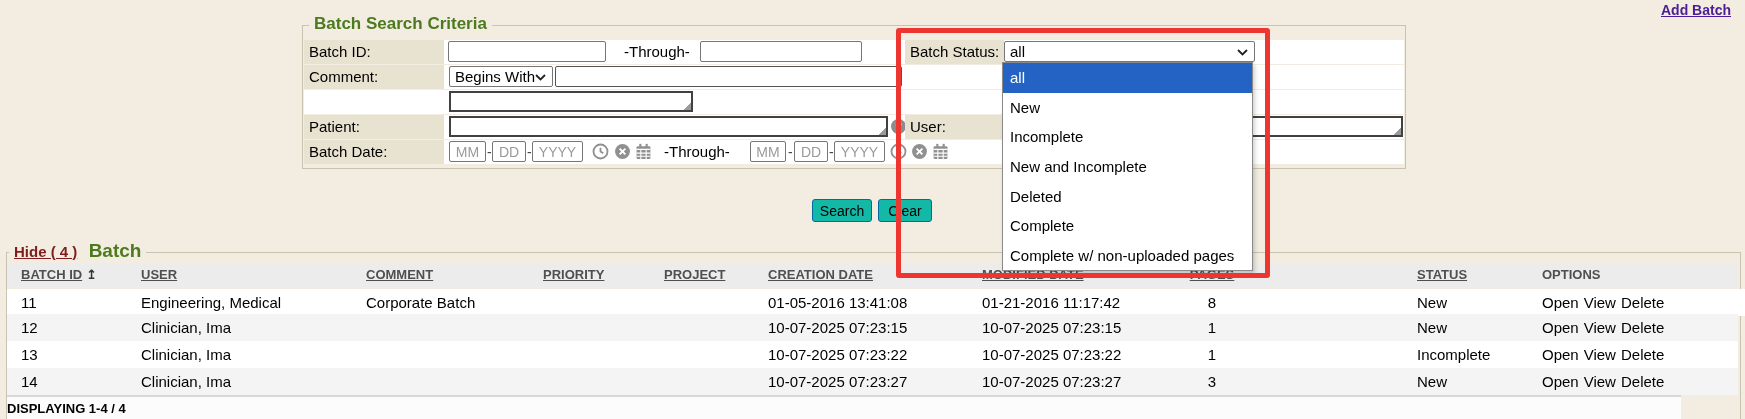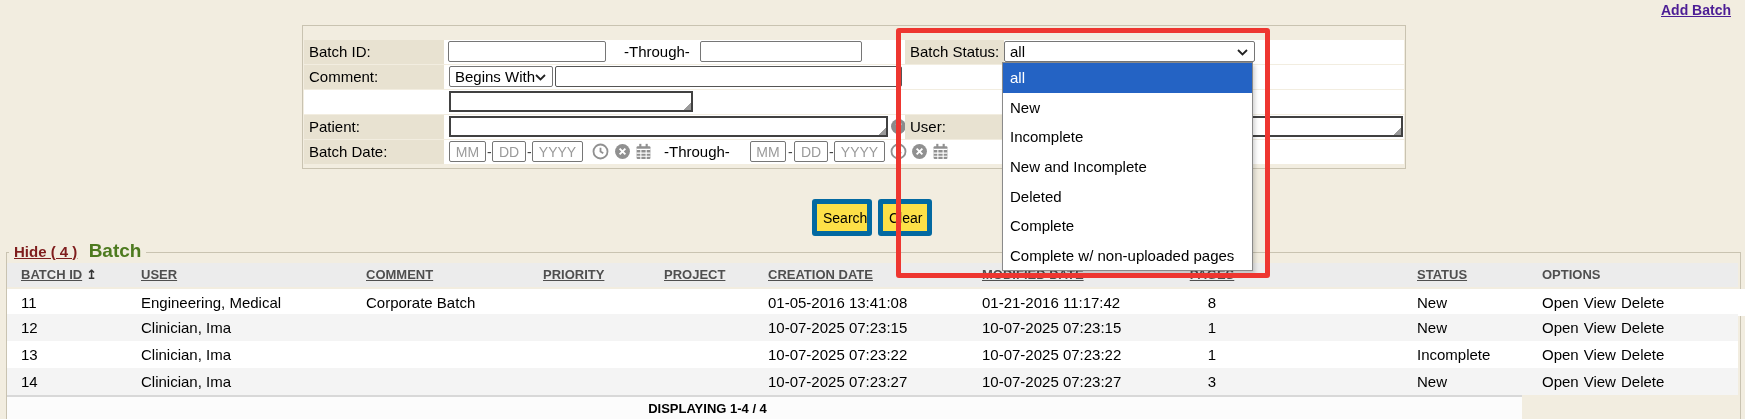--- a/index.html
+++ b/index.html
@@ -35,21 +35,21 @@
   .dateinp{position:absolute;top:1px;height:21px;border:1px solid #767676;border-radius:2px;
            background:#fff;font:14px "Liberation Sans",sans-serif;color:#000;text-align:center;
            padding:0;box-sizing:border-box;}
   .dateinp::placeholder{color:#9a9a9a;opacity:1;}
   .dsep{position:absolute;top:0;font-size:14px;line-height:24px;color:#444;}
   .dicon{position:absolute;top:3px;width:17px;height:17px;cursor:pointer;}
   .helpicon{position:absolute;top:4px;width:15px;height:15px;border-radius:50%;background:#8b8b8b;
             color:#fff;font-size:11px;font-weight:bold;text-align:center;line-height:15px;cursor:pointer;}
 
   
-  .btn{position:absolute;top:199px;height:37px;background:#fde047;border:5px solid #0369a1;
+  .btn{position:absolute;top:199px;height:23px;background:#14b8a6;border:1px solid #0369a1;
        border-radius:3px;font:14px "Liberation Sans",sans-serif;cursor:pointer;}
   #btn-search{left:812px;width:60px;}
   #btn-clear{left:878px;width:54px;}
 
   
   .results-panel{left:6px;top:252px;width:1733px;height:167px;}
   .results-panel .legend{top:-13px;left:2px;font-size:19px;}
   .hide-link{font-size:15px;font-weight:bold;color:#7f1d1d;text-decoration:underline;cursor:pointer;}
   .batch-word{margin-left:6px;}
   .thead{position:absolute;left:0;top:10px;width:1731px;height:24px;background:#ececec;}
@@ -57,23 +57,23 @@
         text-decoration:underline;cursor:pointer;white-space:nowrap;}
   .hcol.nolink{text-decoration:none;cursor:default;}
   .sorticon{display:inline-block;text-decoration:none;font-size:13px;margin-left:4px;color:#333;}
   .trow{position:absolute;left:0;width:1731px;height:27px;background:#fff;}
   .trow.alt{background:#f4f4f4;}
   .cell{position:absolute;top:0;font-size:15px;line-height:27px;white-space:nowrap;}
   .c0{left:14px;} .c1{left:134px;} .c2{left:359px;} .c3{left:536px;} .c4{left:657px;}
   .c5{left:761px;} .c6{left:975px;} .c7{left:1160px;width:90px;text-align:center;}
   .c8{left:1288px;margin-top:24px;} .c9{left:1410px;} .c10{left:1535px;}
   .opt-link{margin-right:5px;cursor:pointer;}
-  .tfoot{position:absolute;left:0;top:142px;width:1515px;height:24px;background:#fcfcfc;
+  .tfoot{position:absolute;left:0;top:142px;width:1674px;height:24px;background:#fcfcfc;
          border-top:2px solid #d8d8d8;font-size:13px;font-weight:bold;line-height:23px;
-         text-align:center;padding-right:114px;box-sizing:border-box;}
+         padding-right:114px;box-sizing:border-box;}
 
   
   .dropdown{position:absolute;left:1002px;top:62px;width:251px;height:209px;background:#fff;
             border:1px solid #8a8a8a;box-shadow:2px 3px 4px rgba(0,0,0,.18);z-index:90;
             display:flex;flex-direction:column;box-sizing:border-box;}
   .opt{flex:1;font-size:15px;padding-left:7px;display:flex;align-items:center;cursor:pointer;}
   .opt.sel{background:#2463c4;color:#fff;}
 
   
   .red-rect{position:absolute;left:896px;top:28px;width:374px;height:250px;border:5px solid #ee3630;
@@ -82,20 +82,21 @@
   .icon-gray{stroke:#909090;fill:none;stroke-width:1.7;}
 </style>
 </head>
 <body>
 
 <div id="stage">
 
   <span class="add-batch">Add Batch</span>
 
   <div class="panel search-panel">
+    <span class="legend green">Batch Search Criteria</span>
 
     <div class="frow" style="top:14px">
       <span class="flabel">Batch ID:</span>
       <input class="txt" style="left: 144px; width: 158px;" value="">
       <span class="through" style="left:320px">-Through-</span>
       <input class="txt" style="left: 396px; width: 162px;" value="">
       <span class="flabel mid">Batch Status:</span>
       <div class="selectbox" style="left:700px;width:251px">
         <span>all</span>
         <svg width="11" height="7" viewBox="0 0 11 7">

